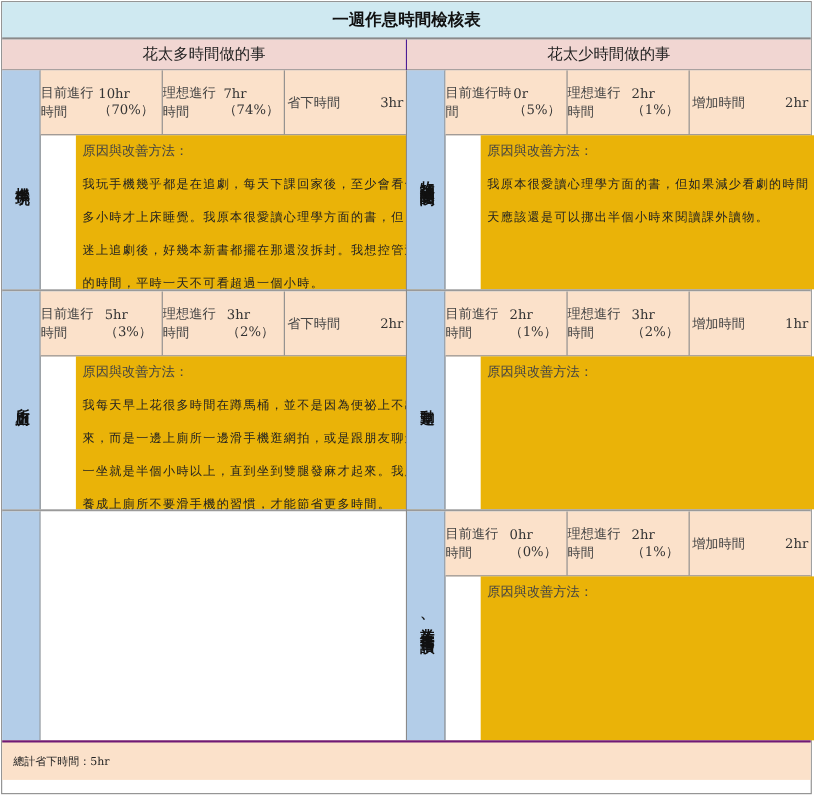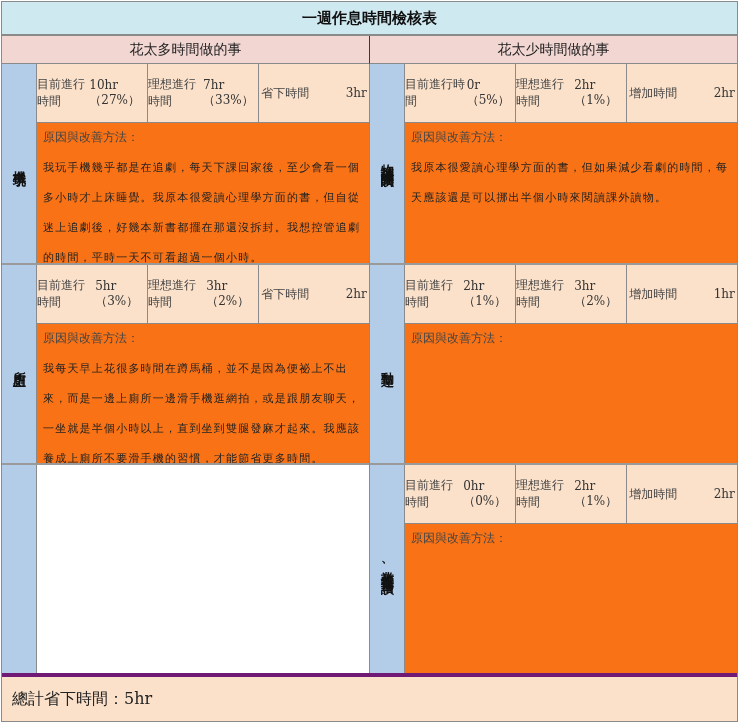--- a/index.html
+++ b/index.html
@@ -8,47 +8,47 @@
   .title{position:absolute;left:0;top:0;width:735px;height:32px;background:#cfe9f1;border-bottom:2px solid #8a8a8a;display:flex;align-items:center;justify-content:center;font-family:Liberation Serif, serif;font-weight:bold;font-size:15px;color:#111;}
   .hdr{position:absolute;top:34px;height:27px;background:#f1d6d2;display:flex;align-items:center;justify-content:center;font-family:"DejaVu Sans","Liberation Sans",sans-serif;font-size:14px;color:#222;border-bottom:1px solid #8a8a8a;}
   .hdr.l{left:0;width:367px;border-right:1px solid #4c1d95;}
   .hdr.r{left:368px;width:367px;}
   .side{position:absolute;background:#b3cde8;border-right:1px solid #8a8a8a;display:flex;align-items:center;justify-content:center;}
   .side span{writing-mode:vertical-rl;text-orientation:upright;font-family:"DejaVu Sans","Liberation Sans",sans-serif;font-weight:bold;font-size:13px;letter-spacing:-2px;color:#111;}
   .stats{position:absolute;height:58px;background:#fbe1ca;border-bottom:1px solid #8a8a8a;display:flex;}
   .stat{flex:1;border-right:1px solid #8a8a8a;display:flex;flex-direction:row;align-items:center;justify-content:space-around;font-size:12px;color:#333;padding:4px 0;box-sizing:border-box;}
   .stat:last-child{border-right:none;gap:32px;}
   .stat .lbl{font-family:"DejaVu Sans","Liberation Sans",sans-serif;font-size:12px;color:#444;}
-  .reason{position:absolute;background:#f97316;padding:4px 6px 0 6px;box-sizing:border-box;font-size:11px;line-height:30px;color:#222;}
+  .reason{position:absolute;background:#eab308;padding:4px 6px 0 6px;box-sizing:border-box;font-size:11px;line-height:30px;color:#222;margin-left:32px;}
   .reason .rl{font-family:"DejaVu Sans","Liberation Sans",sans-serif;font-size:12px;color:#444;line-height:20px;margin-bottom:6px;}
   .reason .rt{letter-spacing:1.2px;}
   .hline{position:absolute;height:2px;background:#9a9a9a;}
   .vline{position:absolute;width:1px;background:#8a8a8a;}
   .empty{position:absolute;background:#fff;}
-  .footer{position:absolute;left:0;top:671px;width:735px;height:48px;background:#fbe1ca;border-top:4px solid #701a75;display:flex;align-items:center;padding-left:10px;box-sizing:border-box;font-size:16px;color:#222;}
+  .footer{position:absolute;left:0;top:671px;width:735px;height:36px;background:#fbe1ca;border-top:2px solid #701a75;display:flex;align-items:center;padding-left:10px;box-sizing:border-box;font-size:10px;color:#222;}
 </style>
 </head>
 <body>
 
 <div class="tbl">
   <div class="title">一週作息時間檢核表</div>
   <div class="hdr l">花太多時間做的事</div>
   <div class="hdr r">花太少時間做的事</div>
 
   <div class="side" style="left:0;top:62px;width:34px;height:199px;">
       <span>玩手機</span>
     </div>
   <div class="stats" style="left:35px;top:62px;width:332px;">
     <div class="stat">
         <span class="lbl">目前進行時間</span>
-        <span>10hr（27%）</span>
+        <span>10hr（70%）</span>
       </div>
     <div class="stat">
         <span class="lbl">理想進行時間</span>
-        <span>7hr（33%）</span>
+        <span>7hr（74%）</span>
       </div>
     <div class="stat">
         <span class="lbl">省下時間</span>
         <span>3hr</span>
       </div>
   </div>
   <div class="reason" style="left:35px;top:121px;width:332px;height:140px;">
     <div class="rl">原因與改善方法：</div>
     <div class="rt">我玩手機幾乎都是在追劇，每天下課回家後，至少會看一個多小時才上床睡覺。我原本很愛讀心理學方面的書，但自從迷上追劇後，好幾本新書都擺在那還沒拆封。我想控管追劇的時間，平時一天不可看超過一個小時。</div>
   </div>

